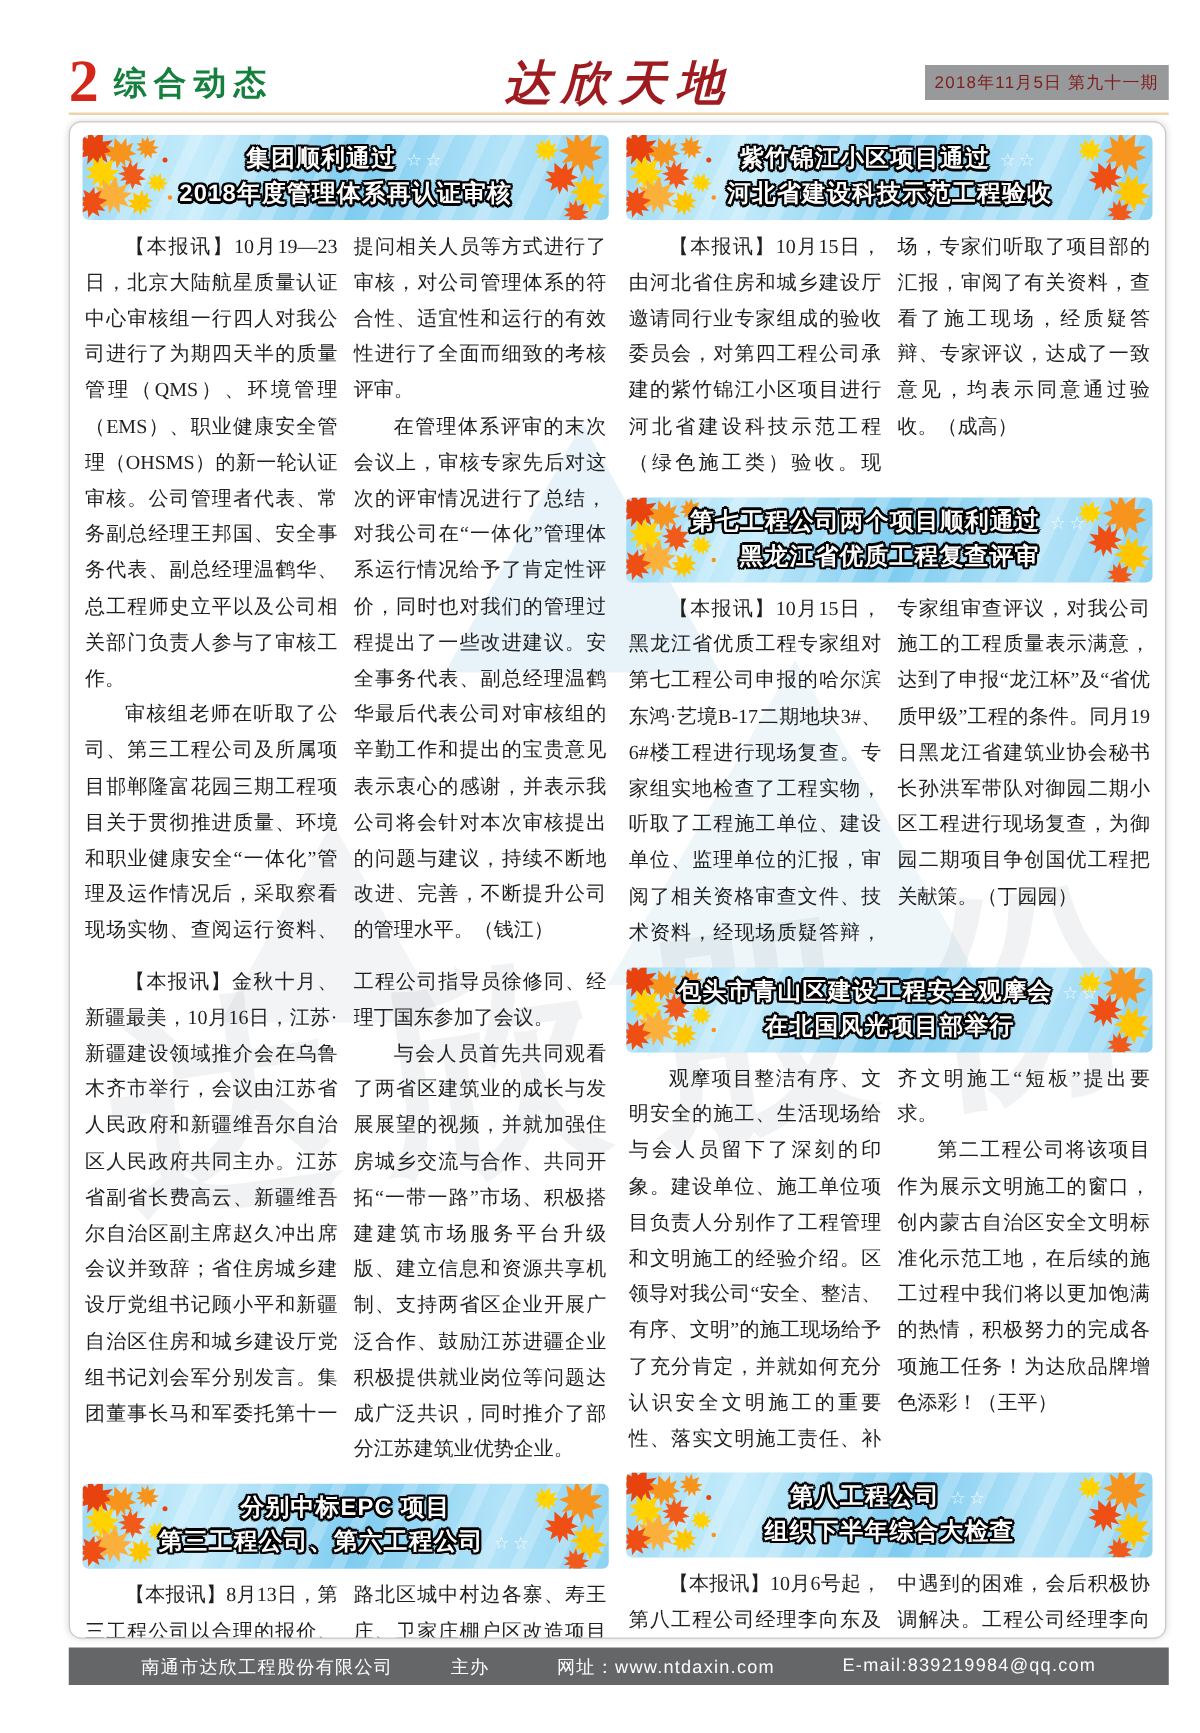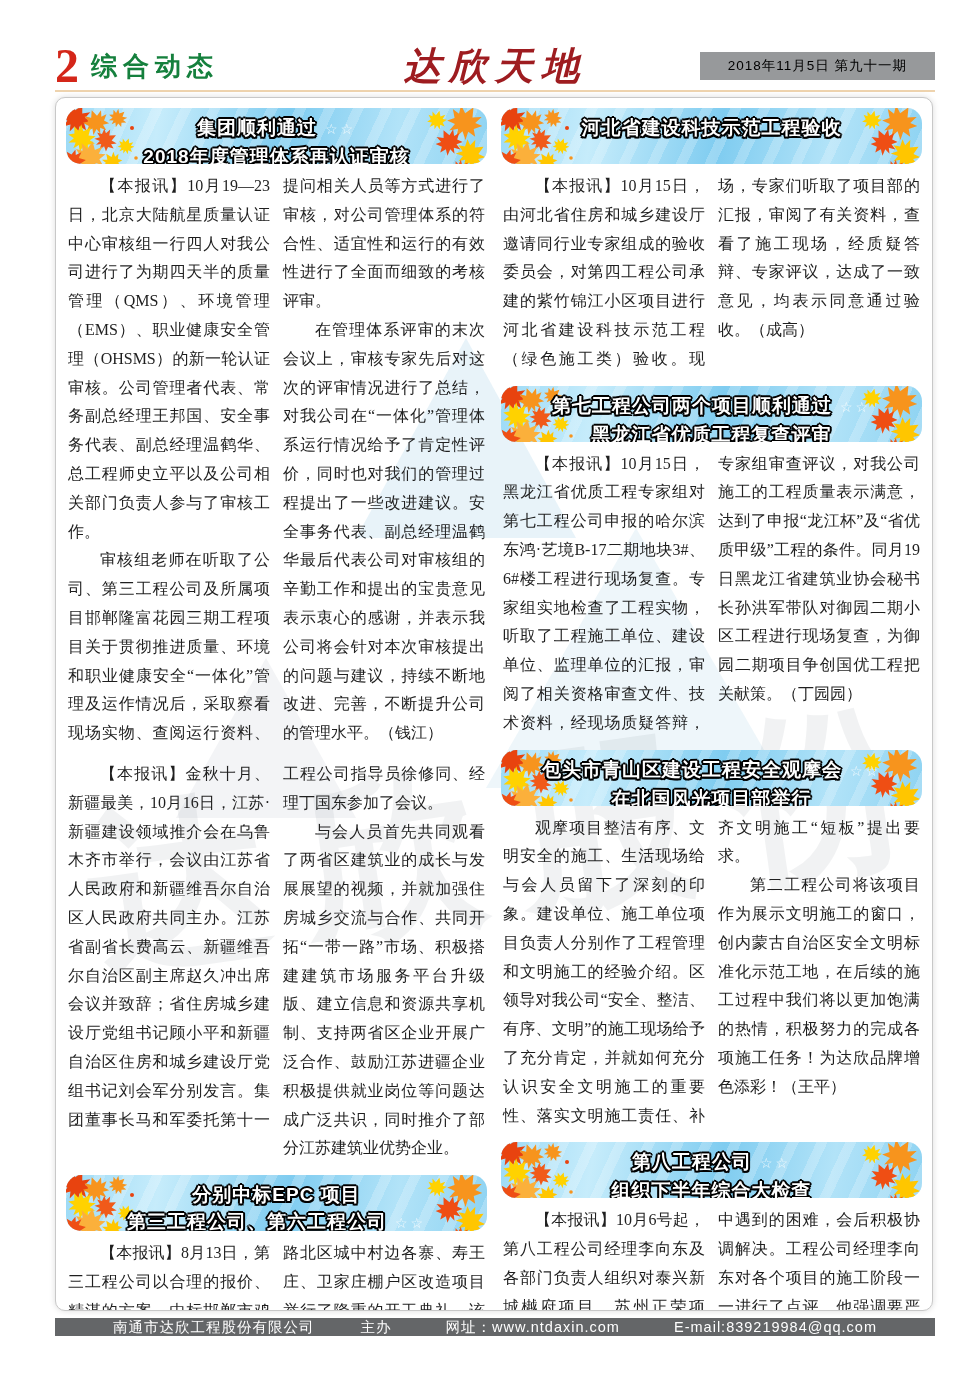--- a/index.html
+++ b/index.html
@@ -8,22 +8,22 @@
 
   
   .masthead{position:absolute;top:42px;left:55px;right:25px;height:48px;
             display:flex;align-items:center;border-bottom:2px solid #eed3ae;}
   .page-num{font-family:"Liberation Serif","DejaVu Serif",serif;font-size:48px;font-weight:bold;
             color:#d42619;line-height:0.85;}
   .section-title{font-size:26px;font-weight:bold;color:#15803d;letter-spacing:6px;margin-left:12px;}
   .paper-title{position:absolute;left:0;right:0;text-align:center;pointer-events:none;
                font-family:Liberation Serif, serif;font-style:italic;font-weight:bold;
                font-size:38px;color:#9e1c20;letter-spacing:8px;}
-  .issue-box{margin-left:auto;background:#97999b;color:#000000;font-size:13.5px;
-             padding:5px 28px;letter-spacing:1px;position:relative;z-index:2;}
+  .issue-box{margin-left:auto;background:#97999b;color:#7f1d1d;font-size:13.5px;
+             padding:5px 8px;letter-spacing:1px;position:relative;z-index:2;}
 
   
   .frame{position:absolute;top:97px;left:55px;width:878px;height:1214px;box-sizing:border-box;
          border:1px solid #c8c8c8;border-radius:10px;background:#ffffff;
          box-shadow:0 0 6px rgba(0,0,0,0.14);padding:10px;display:flex;gap:14px;overflow:hidden;}
   .col{flex:1 1 0;min-width:0;position:relative;z-index:2;}
 
   
   .wm{position:absolute;z-index:1;pointer-events:none;}
   .wm-tri{width:0;height:0;}
@@ -32,21 +32,21 @@
   .wm-tri.t2{left:430px;top:430px;border-left:150px solid transparent;border-right:150px solid transparent;
              border-bottom:260px solid rgba(160,205,230,0.18);}
   .wm-tri.t3{left:120px;top:560px;border-left:90px solid transparent;border-right:90px solid transparent;
              border-bottom:160px solid rgba(170,180,190,0.14);}
   .wm-text{left:30px;top:620px;font-family:"DejaVu Serif","Liberation Serif",serif;font-weight:bold;
            font-size:180px;letter-spacing:36px;color:rgba(120,130,140,0.10);
            transform:rotate(-8deg);white-space:nowrap;}
 
   
   .article{margin-bottom:12px;}
-  .banner{position:relative;height:56px;border-radius:15px;overflow:hidden;margin-bottom:8px;
+  .banner{position:relative;height:68px;border-radius:5px;overflow:hidden;margin-bottom:8px;
           background:linear-gradient(100deg,#9cdaf6 0%,#c6ecfb 22%,#7fccf0 52%,#b2e3f8 78%,#8ed3f2 100%);}
   .banner::before{content:"";position:absolute;inset:0;
           background:repeating-linear-gradient(115deg,rgba(255,255,255,0.22) 0 10px,rgba(255,255,255,0) 10px 26px);}
   .lv{position:absolute;top:0;height:68px;z-index:2;}
   .lv-l{left:0;width:110px;}
   .lv-r{right:0;width:80px;}
   .banner-title{position:relative;z-index:3;text-align:center;padding-top:6px;}
   .tline{font-size:19px;line-height:27px;font-weight:bold;color:#ffffff;letter-spacing:1px;
          text-shadow:2px 0 0 #000,-2px 0 0 #000,0 2px 0 #000,0 -2px 0 #000,
                      1.5px 1.5px 0 #000,-1.5px 1.5px 0 #000,1.5px -1.5px 0 #000,-1.5px -1.5px 0 #000;}
@@ -56,21 +56,21 @@
   .article-body{column-count:2;column-gap:13px;margin:0 2px;}
   .article-body p{margin:0;text-indent:2em;text-align:justify;color:#1f1f1f;
                   font-family:"Liberation Serif","DejaVu Serif",serif;
                   font-size:16px;line-height:1.8;}
 
   
   .illus{height:114px;border-radius:6px;overflow:hidden;margin-top:8px;}
   .illus svg{display:block;width:100%;height:100%;}
 
   
-  .footer{position:absolute;left:55px;right:25px;top:1318px;height:18px;background:#646668;
+  .footer{position:absolute;left:55px;right:25px;top:1318px;height:30px;background:#646668;
           color:#ffffff;display:flex;align-items:center;justify-content:space-between;
           padding:0 58px;box-sizing:border-box;font-size:14.5px;letter-spacing:1px;}
   .footer .grp{display:flex;gap:46px;}
 </style>
 </head>
 <body>
 
 <svg width="0" height="0" style="position:absolute" aria-hidden="true">
   <defs>
     <path id="leaf" d="M0,-10 L2.5,-4.5 L7,-7.5 L5.5,-2.5 L10,-3 L6.5,1 L9.5,4.5 L4.5,4 L5.5,9 L1.5,5.5 L0,10 L-1.5,5.5 L-5.5,9 L-4.5,4 L-9.5,4.5 L-6.5,1 L-10,-3 L-5.5,-2.5 L-7,-7.5 L-2.5,-4.5 Z"></path>
@@ -167,20 +167,21 @@
 
       <section class="article">
         <header class="banner">
           <svg class="lv lv-l" viewBox="0 0 110 68">
               <use href="#cluster-left"></use>
             </svg>
           <svg class="lv lv-r" viewBox="0 0 80 68">
               <use href="#cluster-right"></use>
             </svg>
           <div class="banner-title">
+            <div class="tline"><span>紫竹锦江小区项目通过</span><span class="stars">☆☆</span></div>
             <div class="tline">河北省建设科技示范工程验收</div>
           </div>
         </header>
         <div class="article-body">
           <p>【本报讯】10月15日，由河北省住房和城乡建设厅邀请同行业专家组成的验收委员会，对第四工程公司承建的紫竹锦江小区项目进行河北省建设科技示范工程（绿色施工类）验收。现场，专家们听取了项目部的汇报，审阅了有关资料，查看了施工现场，经质疑答辩、专家评议，达成了一致意见，均表示同意通过验收。（成高）</p>
         </div>
       </section>
 
       <section class="article">
         <header class="banner">

